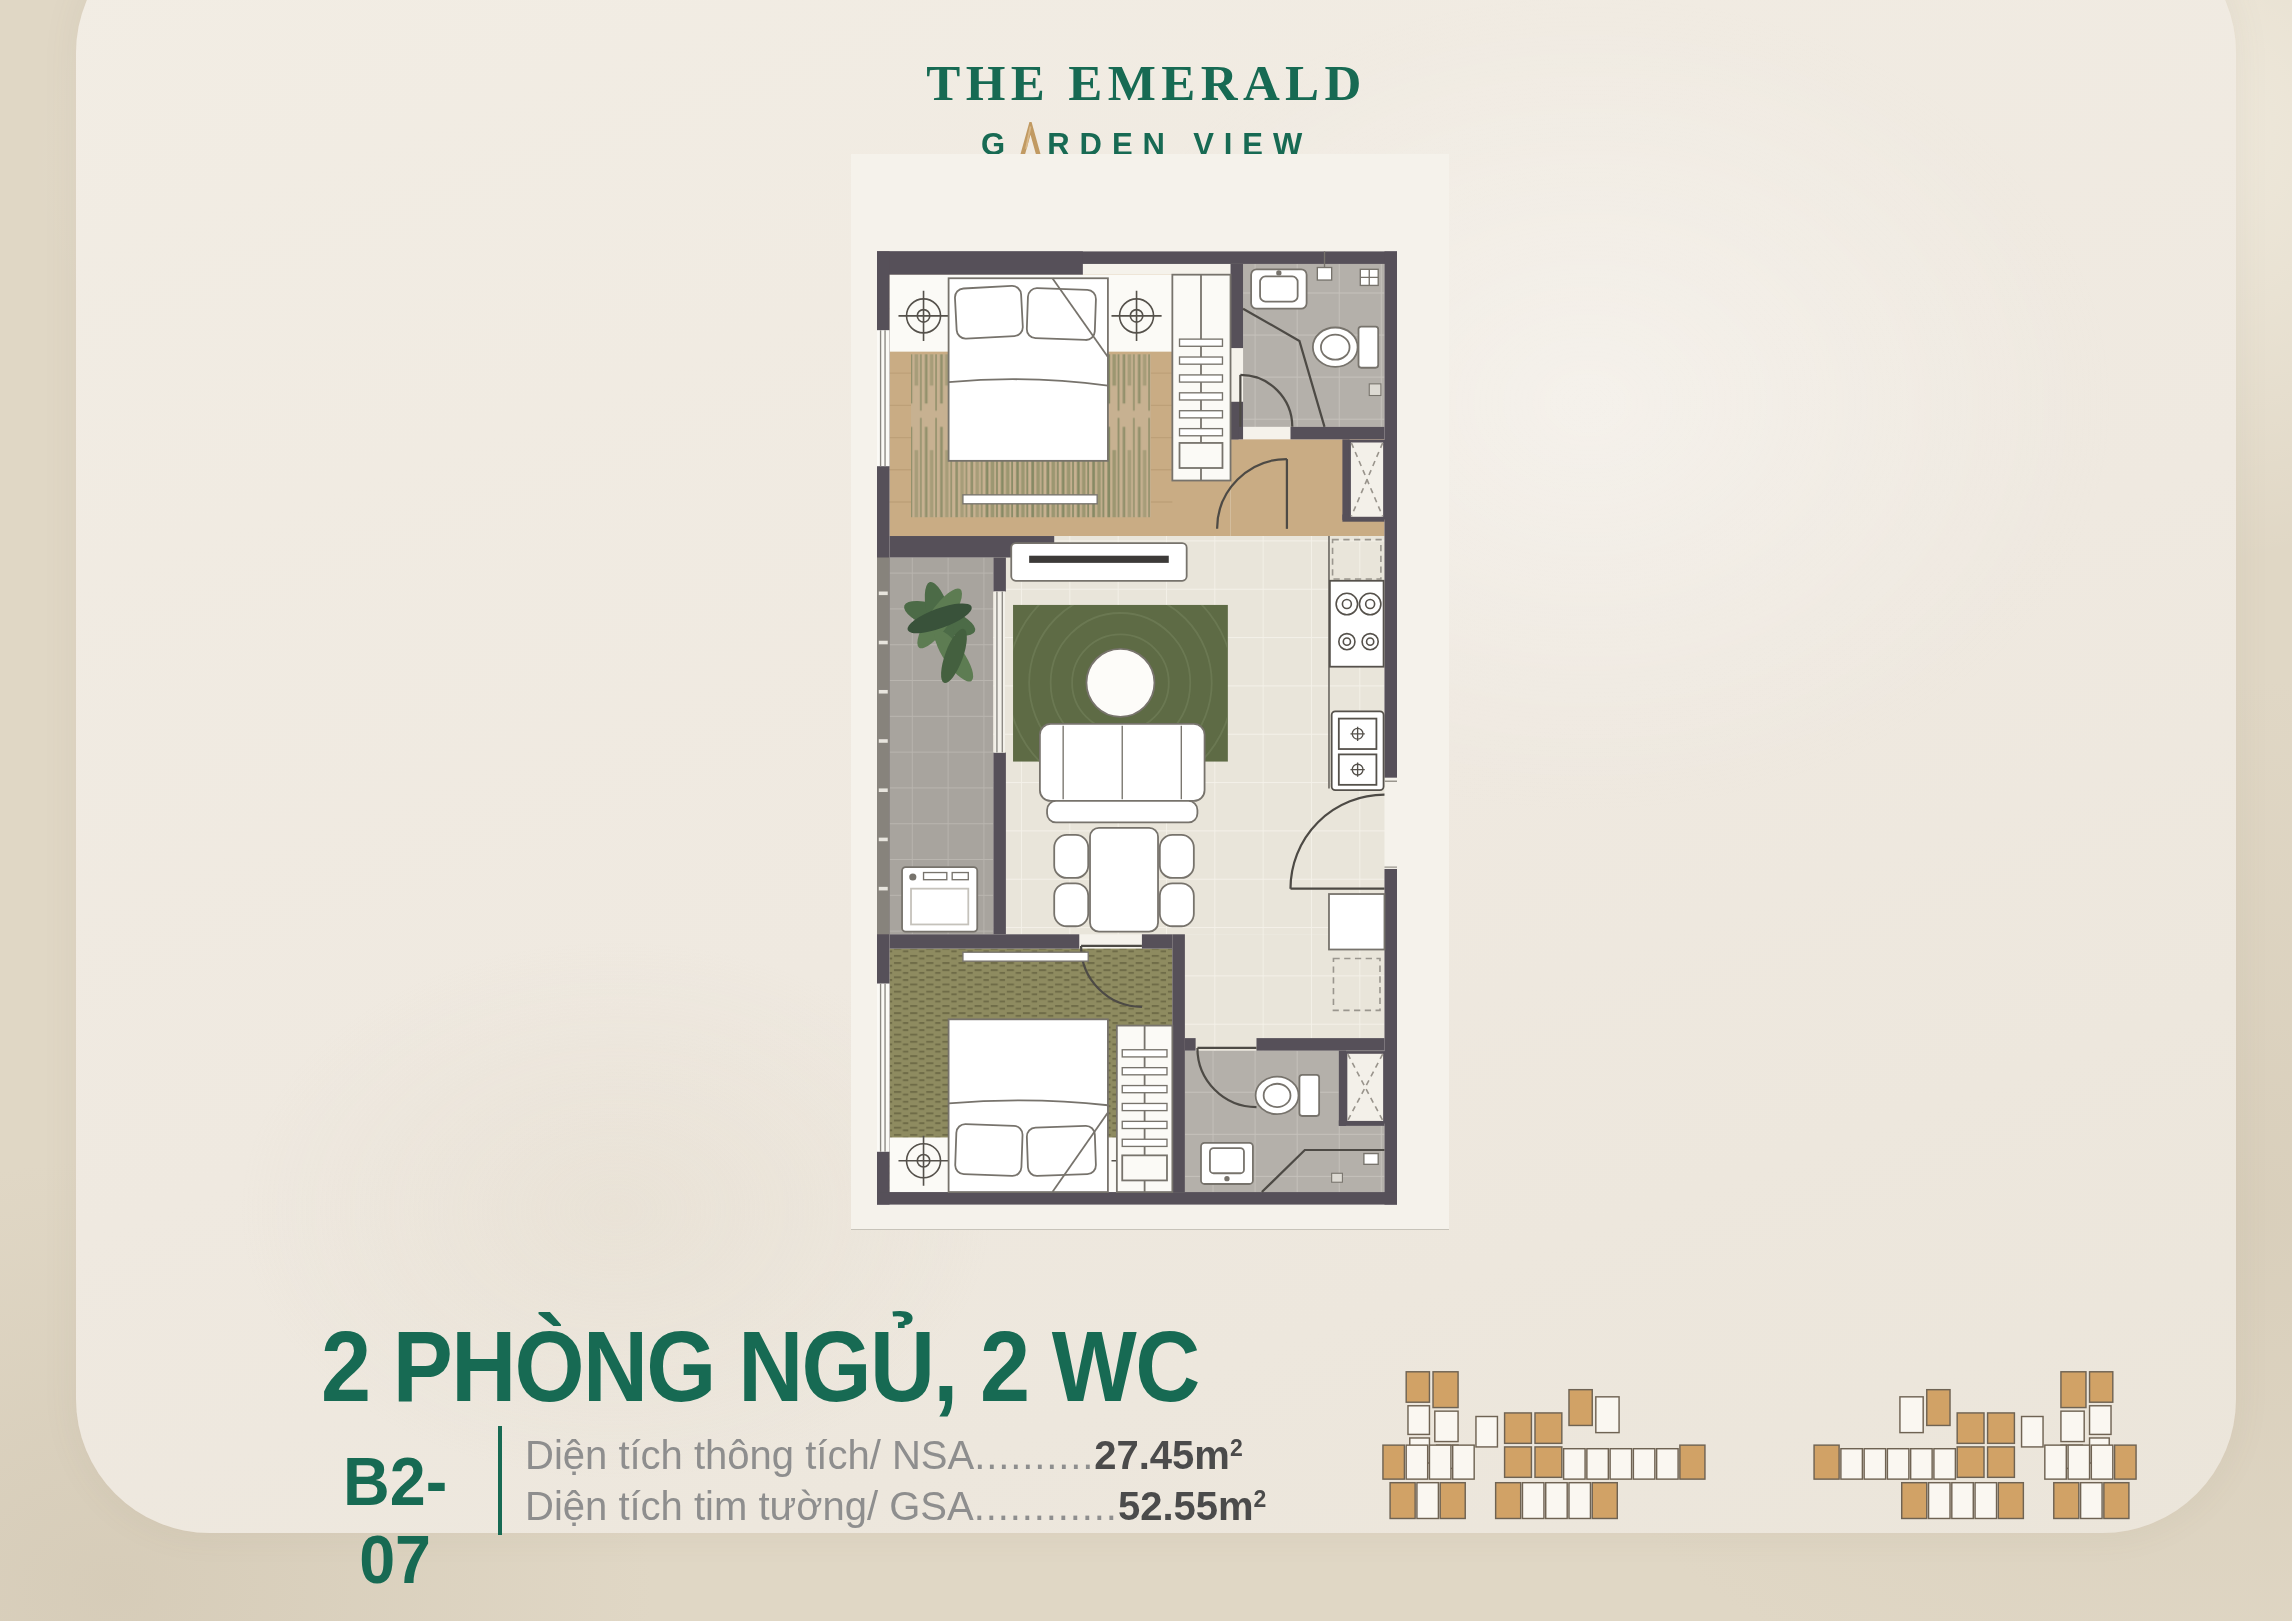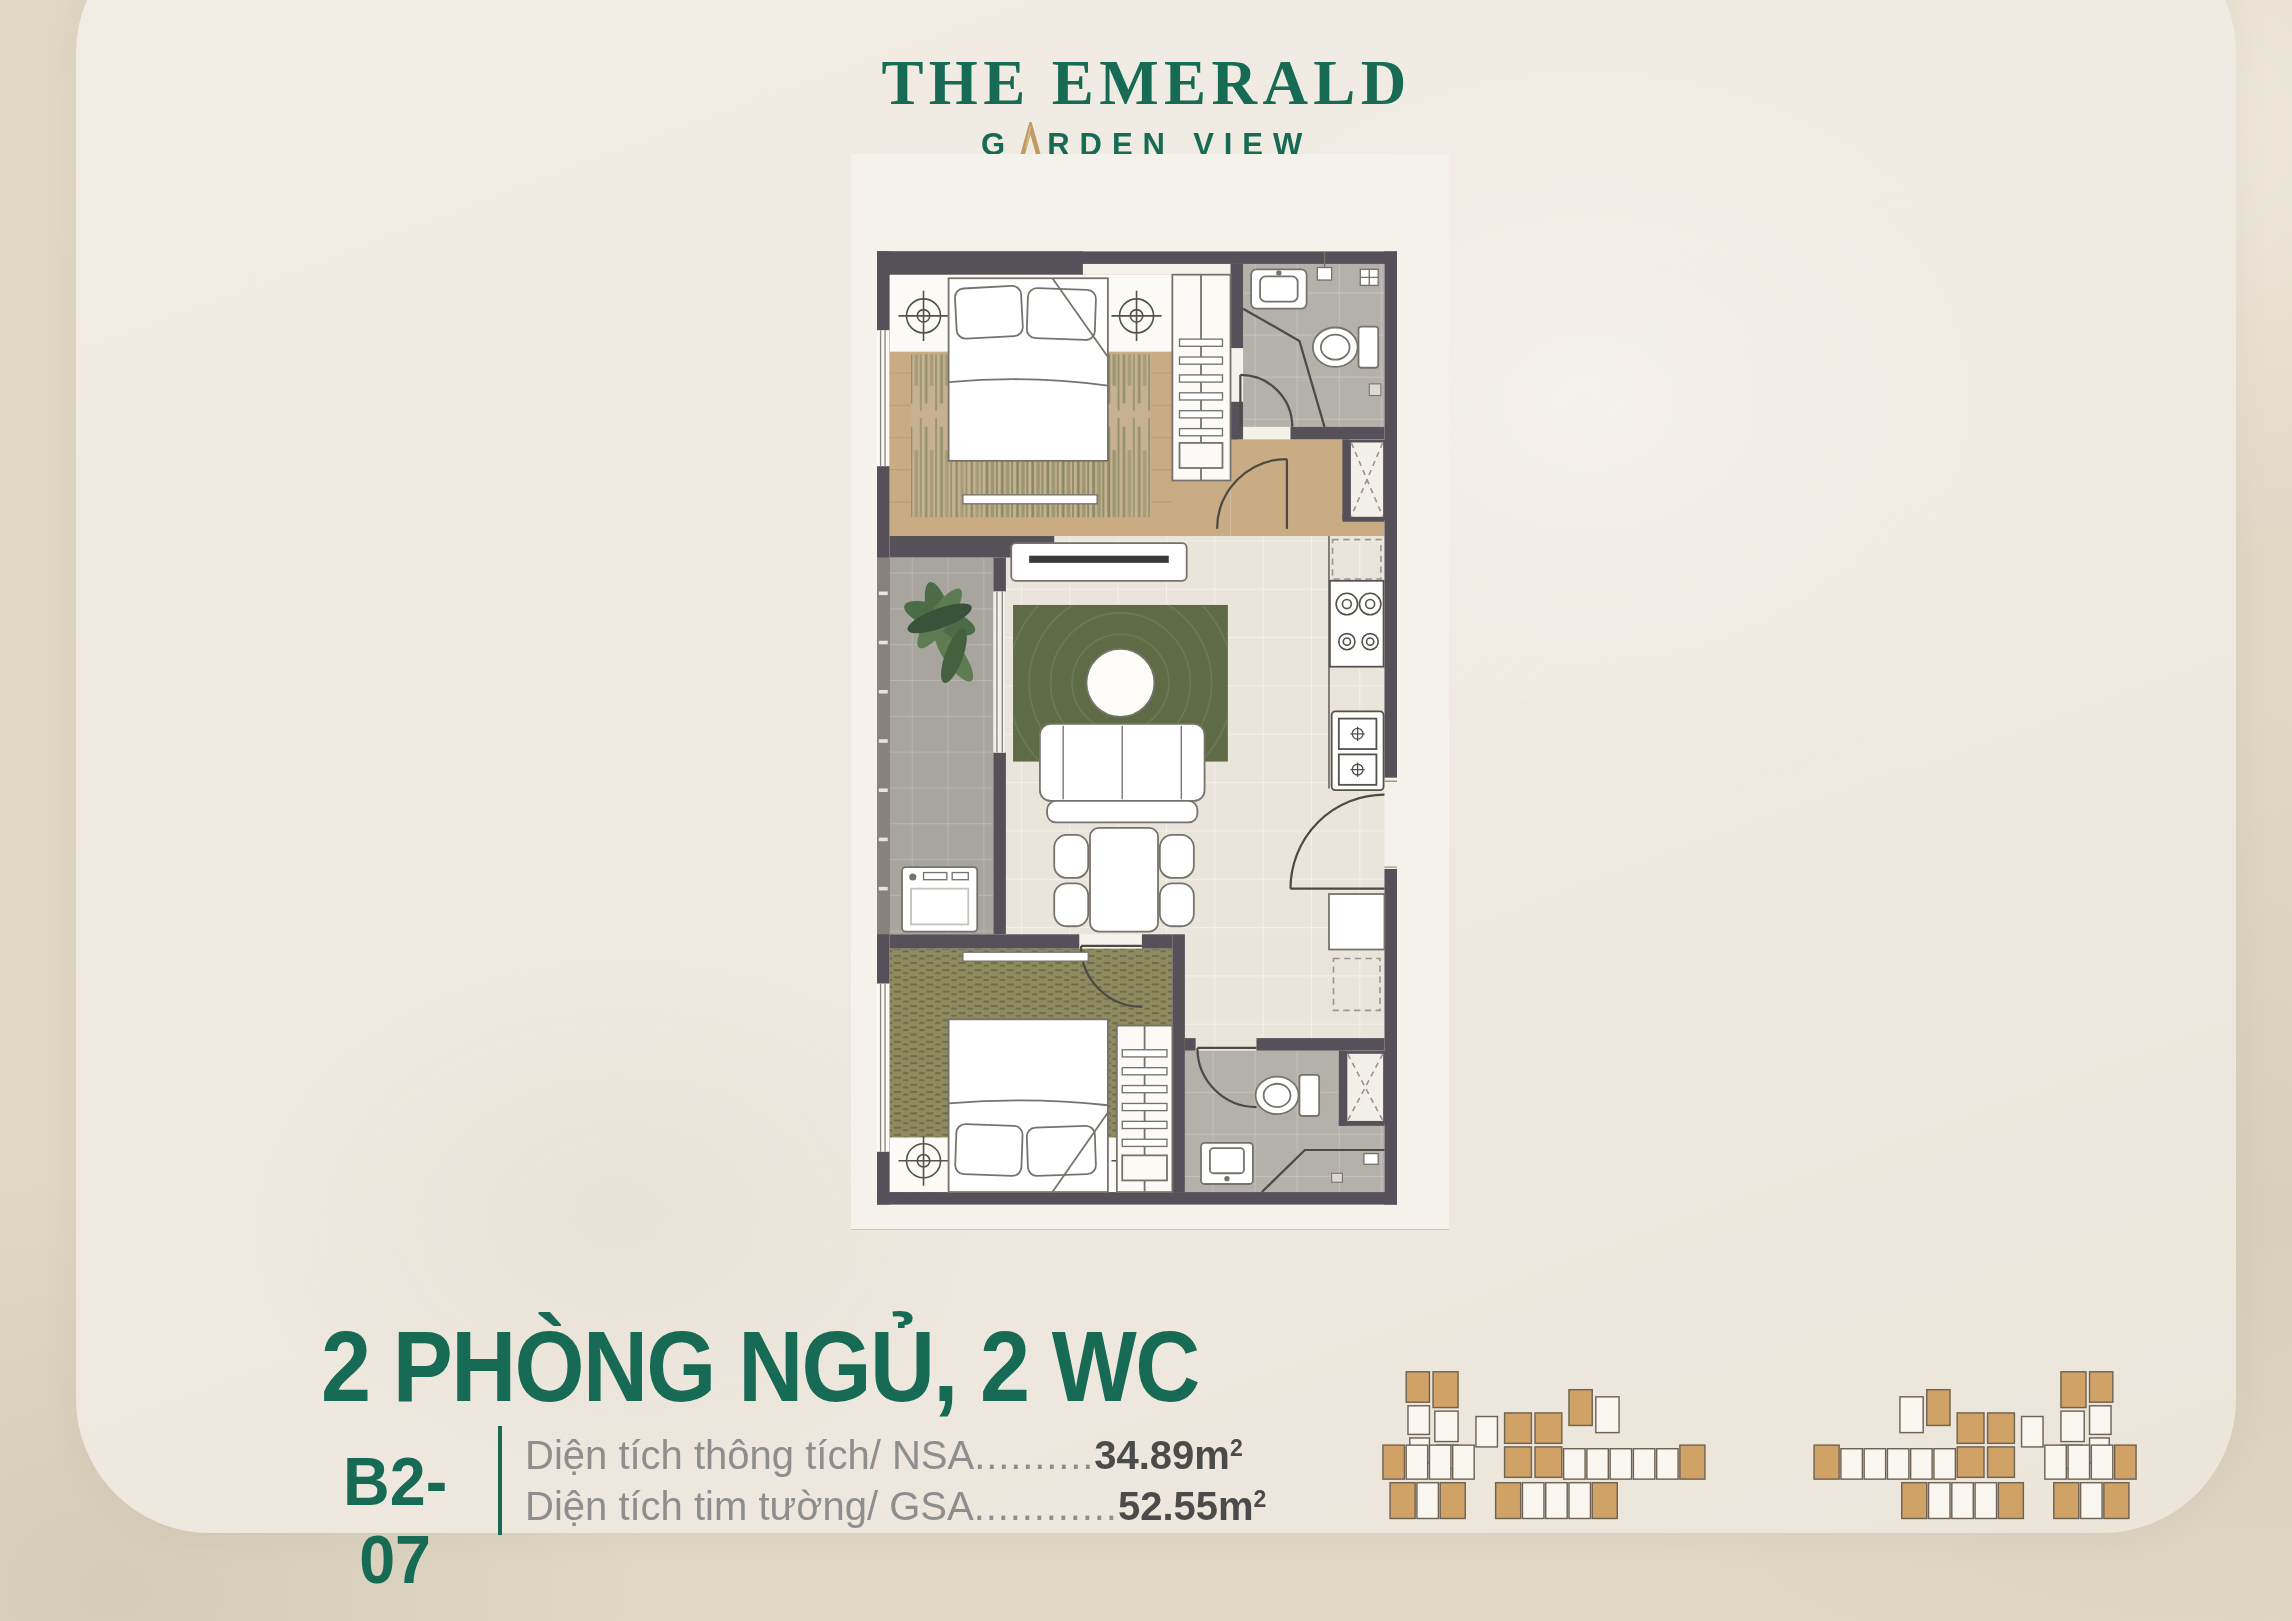--- a/index.html
+++ b/index.html
@@ -15,21 +15,21 @@
     pointer-events:none;}
   .panel{position:absolute;left:76px;top:-81px;width:2160px;height:1614px;
     border-radius:134px;
     background:linear-gradient(160deg,#f2ede4 0%,#efe9e0 55%,#ebe5da 100%);
     box-shadow:0 0 36px rgba(120,105,80,.08);}
   .panel::after{content:"";position:absolute;inset:0;border-radius:134px;
     background:radial-gradient(806px 627px at 70% 30%, rgba(255,255,255,.35), transparent 65%),
                radial-gradient(627px 448px at 25% 80%, rgba(222,213,196,.3), transparent 60%);}
   
   .logo{position:absolute;left:0;right:0;top:52px;text-align:center;color:var(--brand-green);}
-  .logo-title{font-family:"Liberation Serif",serif;font-weight:bold;font-size:63px;
+  .logo-title{font-family:"Liberation Serif",serif;font-weight:bold;font-size:51px;
     letter-spacing:5.4px;line-height:63px;}
   .logo-sub{margin-top:7.2px;font-size:31px;font-weight:bold;letter-spacing:9.9px;
     line-height:36px;display:flex;align-items:flex-end;justify-content:center;}
   .logo-sub .a-icon{display:inline-block;width:27px;height:43px;margin:0 3.6px -1.8px 1.8px;}
   .logo-tagline{margin-top:7.2px;font-family:"DejaVu Serif",serif;font-style:italic;
     font-size:29.6px;letter-spacing:0.9px;}
   
   .plan-backdrop{position:absolute;left:851px;top:154px;width:598px;height:1075px;
     background:#f5f2eb;border-bottom:1.8px solid #c7c3b9;}
   .plan-svg{position:absolute;left:877px;top:251px;width:520px;height:954px;}
@@ -365,21 +365,21 @@
     <g stroke="#9a968e" stroke-width="1.5">
       <path d="M567 592H581M567 688H581"></path>
     </g>
   </svg>
 
   <div class="unit-title">2 PHÒNG NGỦ, 2 WC</div>
   <div class="unit-code">B2-07</div>
   <div class="unit-divider"></div>
   <div class="unit-areas">
     <div class="area-line">
-      <span>Diện tích thông tích/ NSA</span><span class="area-leader">..........</span><span class="area-value">34.89m</span><span class="area-sup">2</span>
+      <span>Diện tích thông tích/ NSA</span><span class="area-leader">..........</span><span class="area-value">27.45m</span><span class="area-sup">2</span>
     </div>
     <div class="area-line">
       <span>Diện tích tim tường/ GSA</span><span class="area-leader">............</span><span class="area-value">52.55m</span><span class="area-sup">2</span>
     </div>
   </div>
 
   <svg class="keyplan" viewBox="0 0 850 180">
     <defs>
       <g id="wingA" stroke="#6f6353" stroke-width="1.6">
 

